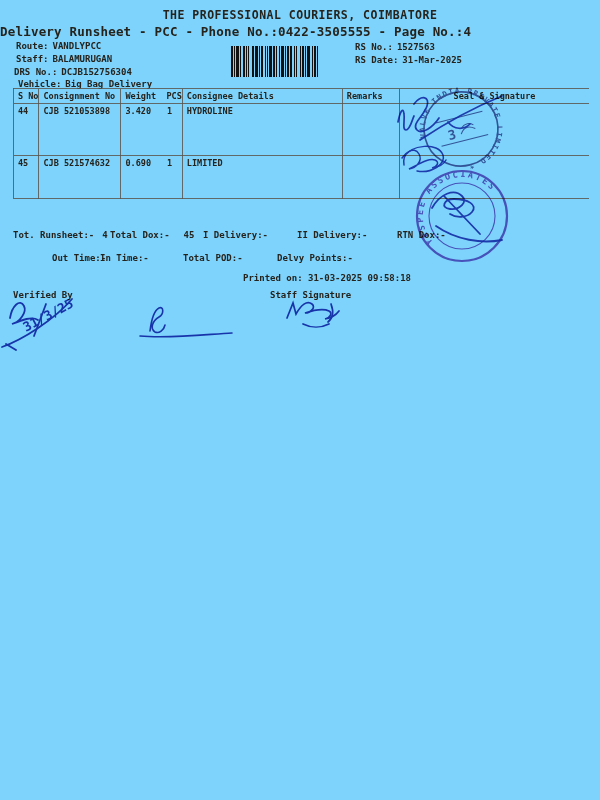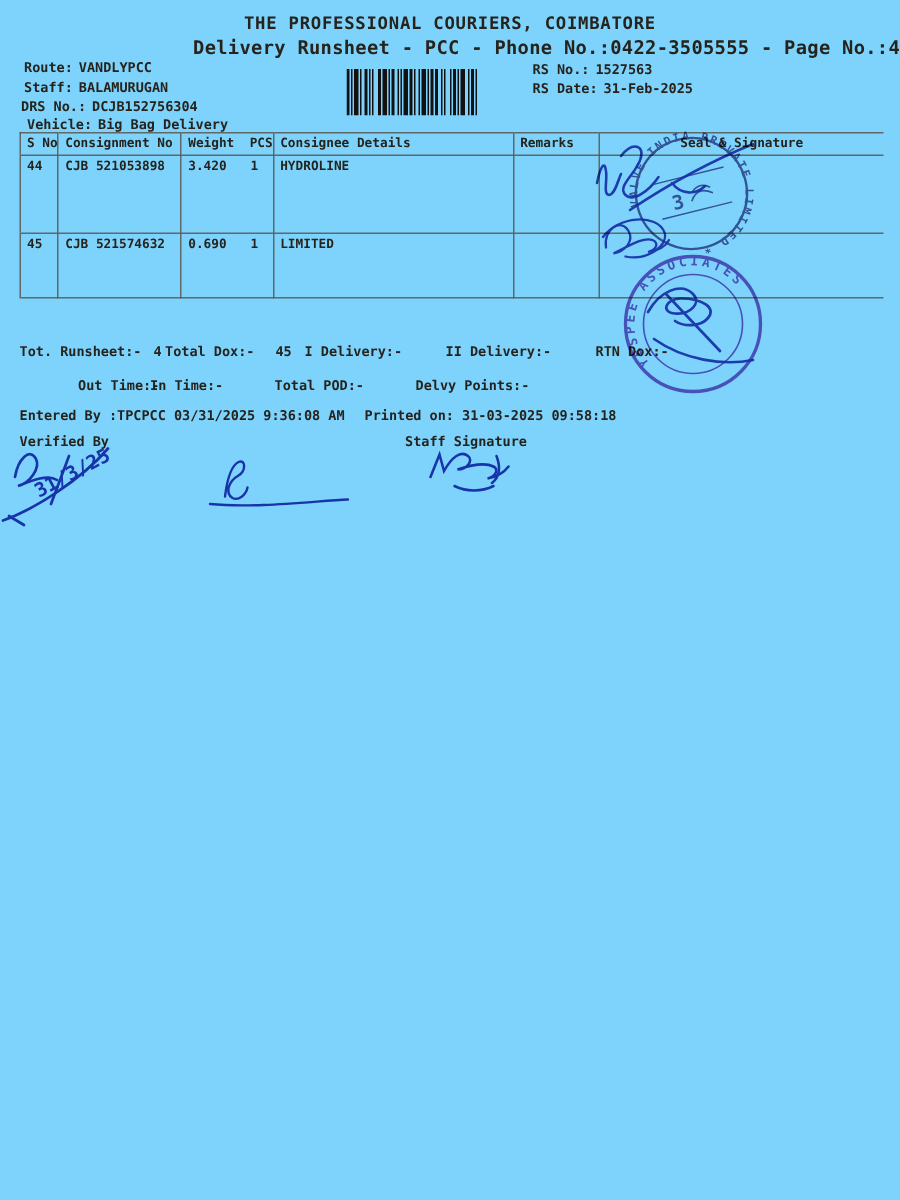--- a/index.html
+++ b/index.html
@@ -2,21 +2,21 @@
 <html><head>
 <meta charset="utf-8">
 <style>
   html,body{margin:0;padding:0;}
   .page{
     position:relative;width:600px;height:800px;background:#7dd3fc;overflow:hidden;
     font-family:"DejaVu Sans Mono",monospace;font-weight:bold;color:#26231c;
   }
   .abs{position:absolute;white-space:pre;}
   .doc-title{left:0;right:0;top:8px;text-align:center;font-size:11.5px;letter-spacing:.5px;}
-  .doc-subtitle{left:0;right:0;top:24px;text-align:right;font-size:12.5px;letter-spacing:.2px;}
+  .doc-subtitle{left:0;right:0;top:24px;text-align:left;font-size:12.5px;letter-spacing:.2px;}
   .fld{font-size:9px;}
   .fld .v{margin-left:4px;}
   .barcode{position:absolute;left:231px;top:46px;width:141px;height:31px;}
   .tbl{
     position:absolute;left:13px;top:88px;border-collapse:collapse;table-layout:fixed;
     font-size:8.5px;font-weight:bold;padding-left:48px;
   }
   .tbl th,.tbl td{
     border-right:1px solid rgba(90,86,76,.85);
     border-bottom:1px solid rgba(90,86,76,.85);
@@ -40,21 +40,21 @@
 
   <div class="abs doc-title">THE PROFESSIONAL COURIERS, COIMBATORE</div>
   <div class="abs doc-subtitle">Delivery Runsheet - PCC - Phone No.:0422-3505555 - Page No.:4</div>
 
   <div class="abs fld" style="left:16px;top:41px;"><span>Route:</span><span class="v">VANDLYPCC</span></div>
   <div class="abs fld" style="left:16px;top:54px;"><span>Staff:</span><span class="v">BALAMURUGAN</span></div>
   <div class="abs fld" style="left:14px;top:67px;"><span>DRS No.:</span><span class="v">DCJB152756304</span></div>
   <div class="abs fld" style="left:18px;top:79px;"><span>Vehicle:</span><span class="v">Big Bag Delivery</span></div>
 
   <div class="abs fld" style="left:355px;top:42px;"><span>RS No.:</span><span class="v">1527563</span></div>
-  <div class="abs fld" style="left:355px;top:55px;"><span>RS Date:</span><span class="v">31-Feb-2025</span></div>
+  <div class="abs fld" style="left:355px;top:55px;"><span>RS Date:</span><span class="v">31-Mar-2025</span></div>
 
   <svg class="barcode" id="barcode-svg" viewBox="0 0 141 31">
       <rect x="0" y="0" width="2" height="31" fill="#121212"></rect>
       <rect x="3" y="0" width="1" height="31" fill="#121212"></rect>
       <rect x="5" y="0" width="3" height="31" fill="#121212"></rect>
       <rect x="9" y="0" width="1" height="31" fill="#121212"></rect>
       <rect x="12" y="0" width="2" height="31" fill="#121212"></rect>
       <rect x="15" y="0" width="1" height="31" fill="#121212"></rect>
       <rect x="17" y="0" width="1" height="31" fill="#121212"></rect>
       <rect x="21" y="0" width="2" height="31" fill="#121212"></rect>
@@ -123,21 +123,20 @@
   <div class="sum-item sumrow" style="left:110px;top:230px;"><span>Total Dox:-</span><span class="v" style="margin-left:14px;">45</span></div>
   <div class="sum-item sumrow" style="left:203px;top:230px;"><span>I Delivery:-</span><span class="v"></span></div>
   <div class="sum-item sumrow" style="left:297px;top:230px;"><span>II Delivery:-</span><span class="v"></span></div>
   <div class="sum-item sumrow" style="left:397px;top:230px;"><span>RTN Dox:-</span><span class="v"></span></div>
 
   <div class="sum-item sumrow" style="left:13px;top:253px;margin-left:39px;"><span>Out Time:-</span><span class="v"></span></div>
   <div class="sum-item sumrow" style="left:100px;top:253px;"><span>In Time:-</span><span class="v"></span></div>
   <div class="sum-item sumrow" style="left:183px;top:253px;"><span>Total POD:-</span><span class="v"></span></div>
   <div class="sum-item sumrow" style="left:277px;top:253px;"><span>Delvy Points:-</span><span class="v"></span></div>
 
-  <div class="abs foot" style="left:13px;top:273px;">Entered By :TPCPCC 03/31/2025 9:36:08 AM</div>
   <div class="abs foot" style="left:243px;top:273px;">Printed on: 31-03-2025 09:58:18</div>
 
   <div class="abs foot" style="left:13px;top:290px;">Verified By</div>
   <div class="abs foot" style="left:270px;top:290px;">Staff Signature</div>
 
   <svg class="sig-layer" width="600" height="800" viewBox="0 0 600 800">
     <defs>
       <path id="arcCompany" d="M 425,129 a 36,36 0 1,1 72,0 a 36,36 0 1,1 -72,0"></path>
       <path id="arcAssoc" d="M 423,216 a 39,39 0 1,1 78,0 a 39,39 0 1,1 -78,0"></path>
     </defs>

